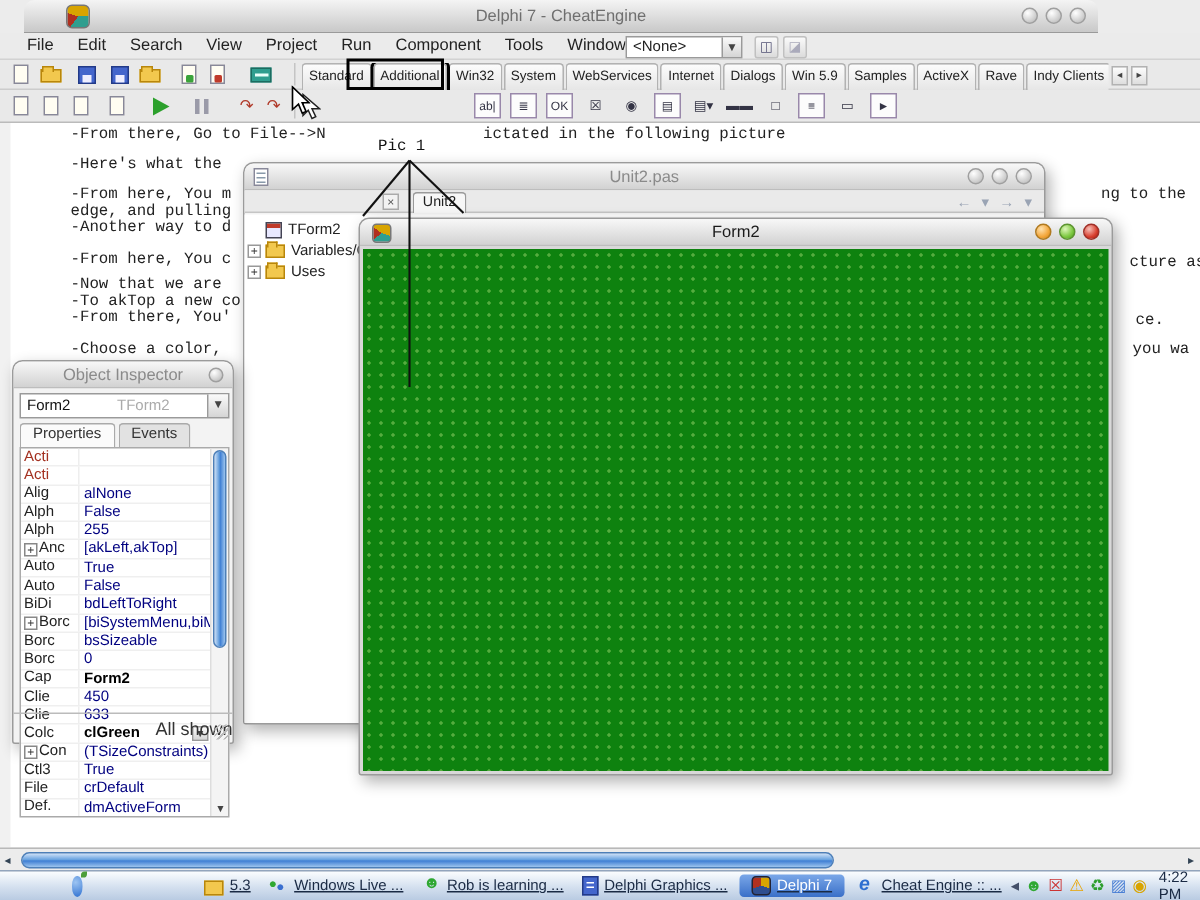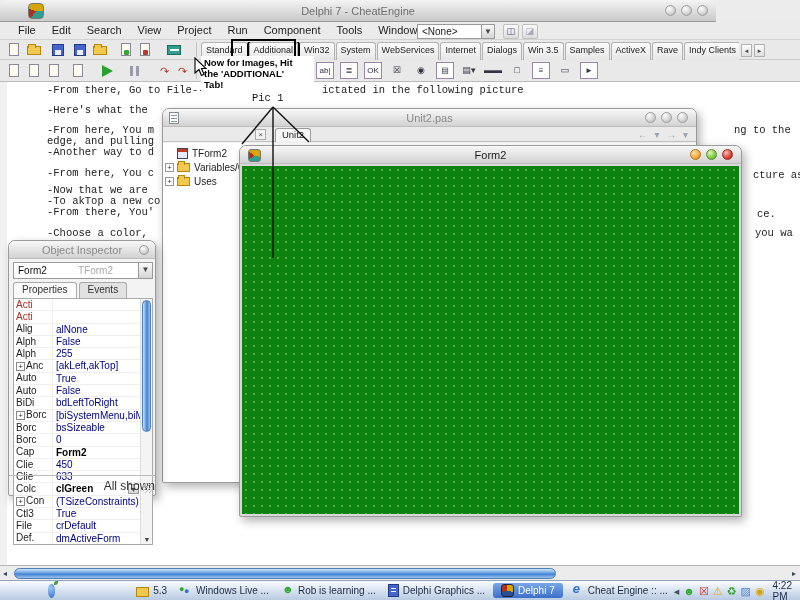--- a/index.html
+++ b/index.html
@@ -1,21 +1,21 @@
 <!DOCTYPE html>
 <html><head>
 <meta charset="utf-8">
 <style>
   * { box-sizing: border-box; margin: 0; padding: 0; }
   html,body { width:800px; height:600px; background:#888; }
   #screen { position:relative; width:800px; height:600px; overflow:hidden;
             font-family:"Liberation Sans", sans-serif; background:#ececec; }
 
   
-  #titlebar { position:absolute; left:0; top:0; width:716px; height:22px;
+  #titlebar { position:absolute; left:16px; top:0; width:716px; height:22px;
     background:linear-gradient(#f4f4f4,#c9c9c9); border-bottom:1px solid #9a9a9a;
     border-radius:7px 7px 0 0; }
   #titlebar .ttl { text-align:center; line-height:22px; font-size:11px; color:#6f6f6f; }
   .roundbtns { position:absolute; display:flex; gap:5px; }
   .cbtn { width:11px; height:11px; border-radius:50%; border:1px solid #9f9f9f;
     background:radial-gradient(circle at 35% 30%, #ffffff, #c6c6c6 75%); }
   .cbtn.orange { background:radial-gradient(circle at 35% 30%, #ffe2ae, #f3a63a 60%, #c87f12); border-color:#b07a20;}
   .cbtn.green  { background:radial-gradient(circle at 35% 30%, #dff7bc, #7cc840 60%, #4c9a20); border-color:#5d9430;}
   .cbtn.red    { background:radial-gradient(circle at 35% 30%, #f7c0b8, #d84030 60%, #a01810); border-color:#a03028;}
   #app-icon { position:absolute; left:28px; top:3px; width:16px; height:16px; border-radius:4px;
@@ -196,21 +196,21 @@
   <div id="toolbar1">
     <div class="vsep" style="left:196px;"></div>
     <div id="ptabs">
         <div class="ptab">Standard</div>
         <div class="ptab hl">Additional</div>
         <div class="ptab">Win32</div>
         <div class="ptab">System</div>
         <div class="ptab">WebServices</div>
         <div class="ptab">Internet</div>
         <div class="ptab">Dialogs</div>
-        <div class="ptab">Win 3.5</div>
+        <div class="ptab">Win 5.9</div>
         <div class="ptab">Samples</div>
         <div class="ptab">ActiveX</div>
         <div class="ptab">Rave</div>
         <div class="ptab">Indy Clients</div>
       </div>
     <div class="tab-scroll" style="left:741px;">◂</div>
     <div class="tab-scroll" style="left:754px;">▸</div>
   <div class="i16" style="left: 6px; top: 2px;">
         <span class="shape-page"></span>
       </div>
@@ -503,33 +503,28 @@
     <div id="oi-status">All shown</div>
     <div class="grip"></div>
   </div>
 
   <svg id="annotation-svg">
     <rect x="232" y="40" width="63" height="19" fill="none" stroke="#000" stroke-width="2"></rect>
     <line x1="273" y1="107" x2="242" y2="144" stroke="#111" stroke-width="1.4"></line>
     <line x1="273" y1="107" x2="309" y2="142" stroke="#111" stroke-width="1.4"></line>
     <line x1="273" y1="107" x2="273" y2="258" stroke="#111" stroke-width="1.4"></line>
   </svg>
-  <div id="tooltip">
-      <div>Now for Images, Hit</div>
-      <div>the 'ADDITIONAL'</div>
-      <div>Tab!</div>
-    </div>
   <div id="pic-label">Pic 1</div>
   <svg id="ann-cursor" width="14" height="20">
     <path d="M2,1 L2,16 L6,12.5 L8.5,18.5 L11,17.3 L8.5,11.5 L13,11.5 Z" fill="#fff" stroke="#000" stroke-width="1.1"></path>
   </svg>
 
   <div id="taskbar">
     <div class="apple-icon"></div>
-    <div id="tb-buttons" style="display:flex; margin-left:75px; align-items:center;">
+    <div id="tb-buttons" style="display:flex; margin-left:75px; align-items:center;text-decoration:underline;">
         <div class="tb-item">
           <span class="tico folder-icon"></span>
           <span>5.3</span>
         </div>
         <div class="tb-item">
           <span class="tico messenger-icon"></span>
           <span>Windows Live ...</span>
         </div>
         <div class="tb-item">
           <span class="tico messenger-person-icon"></span>

